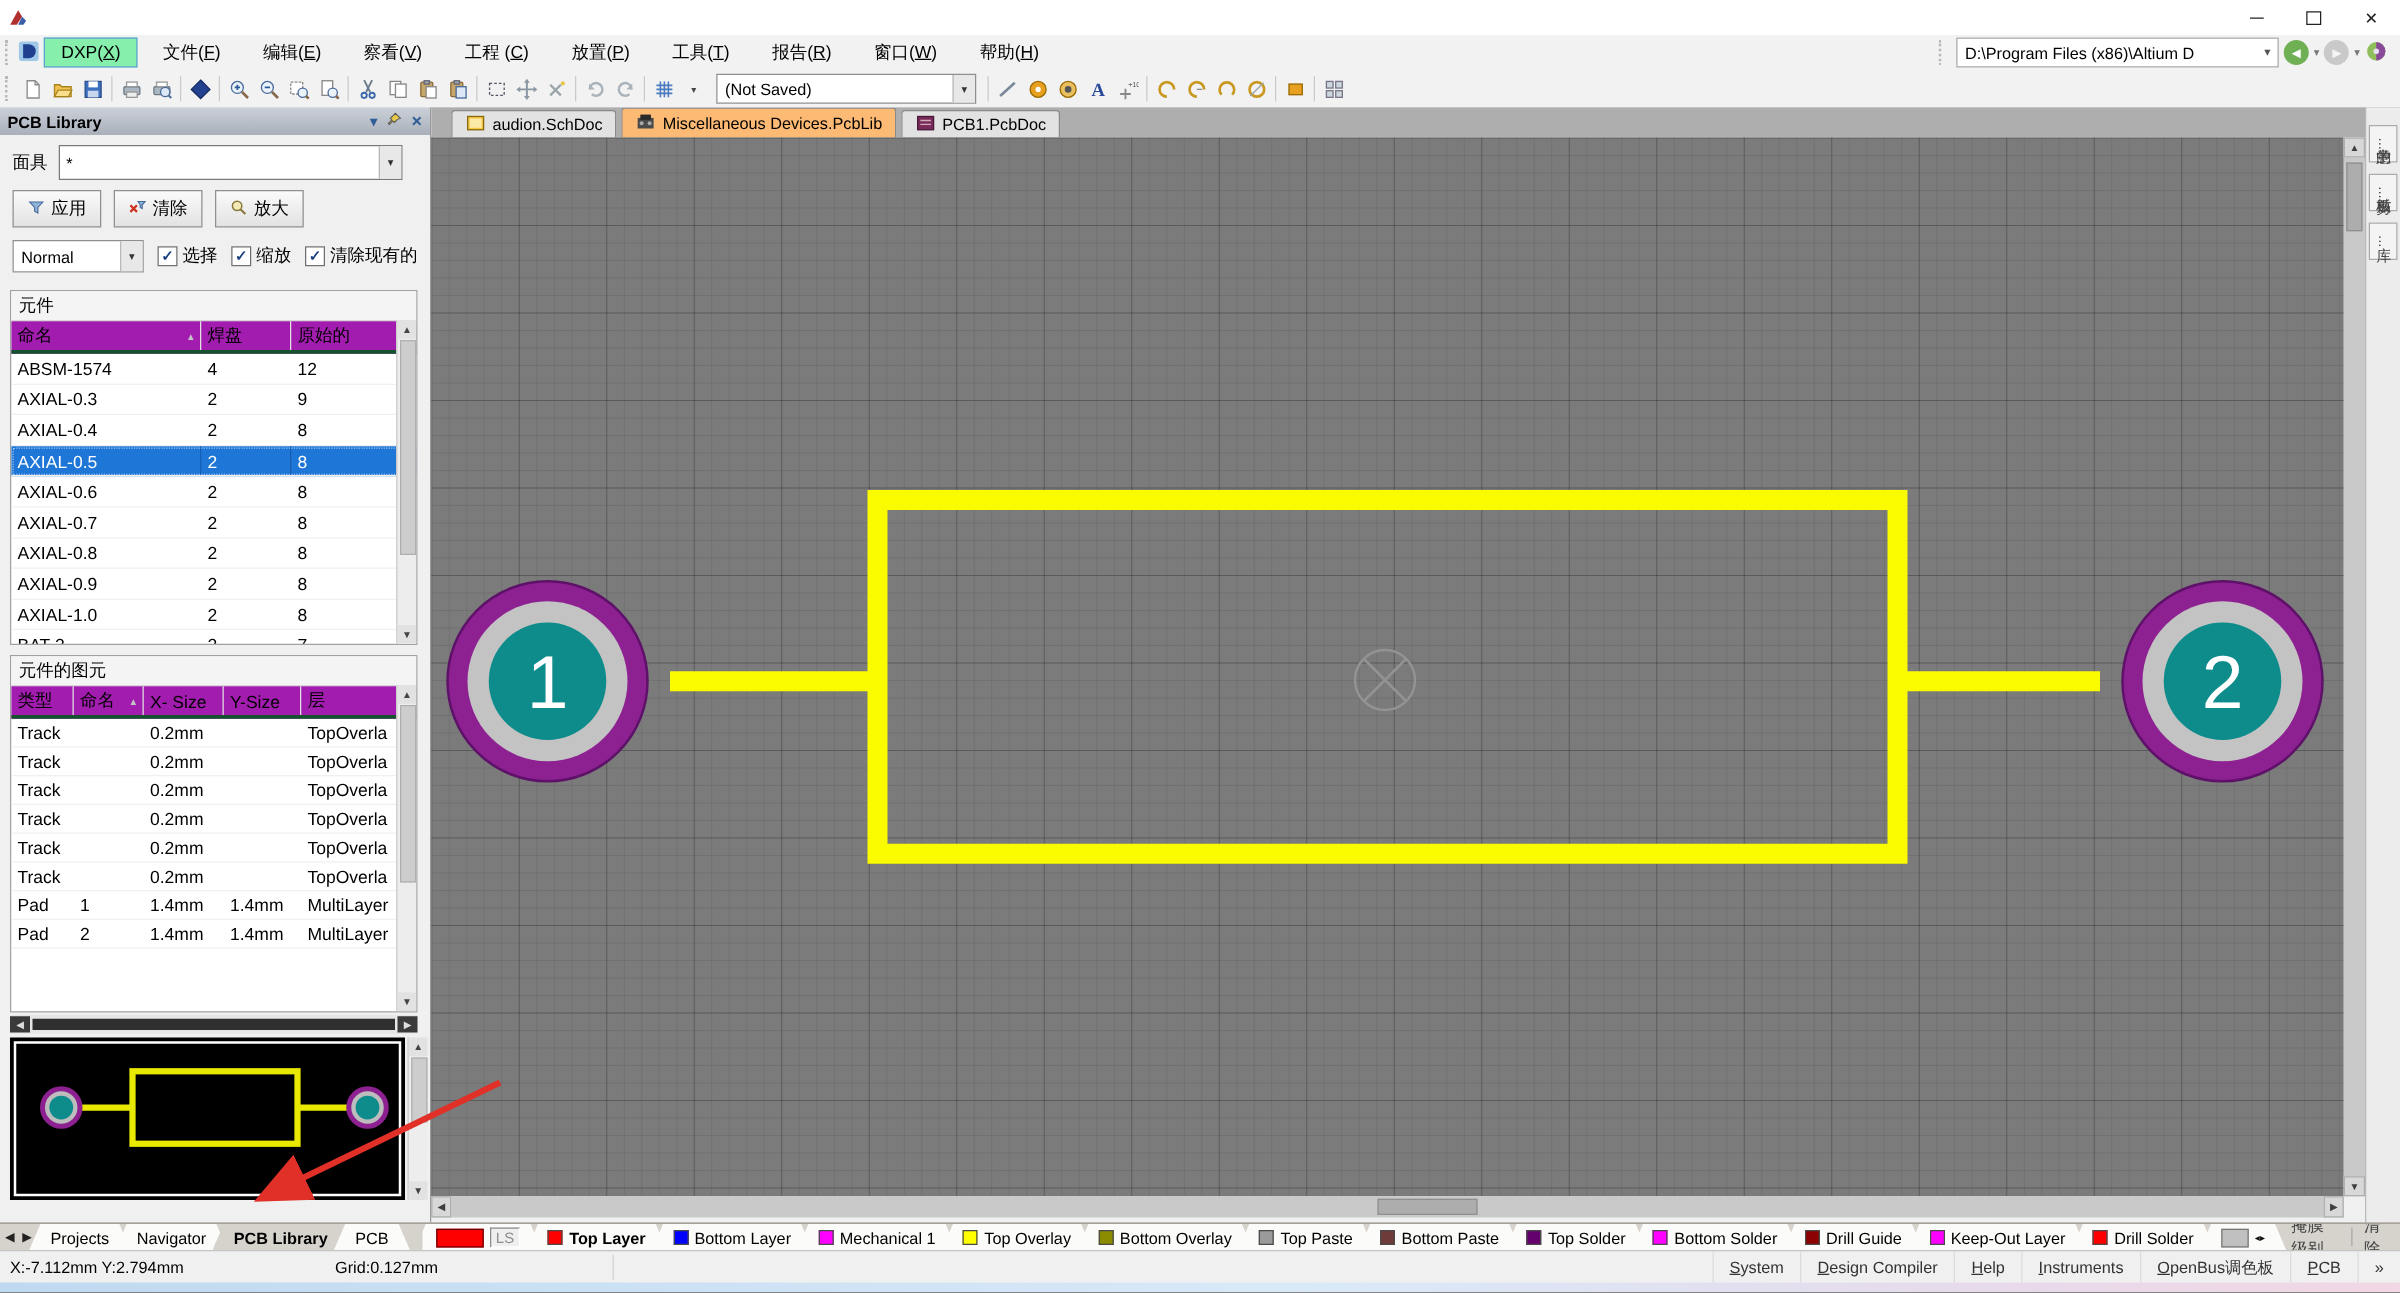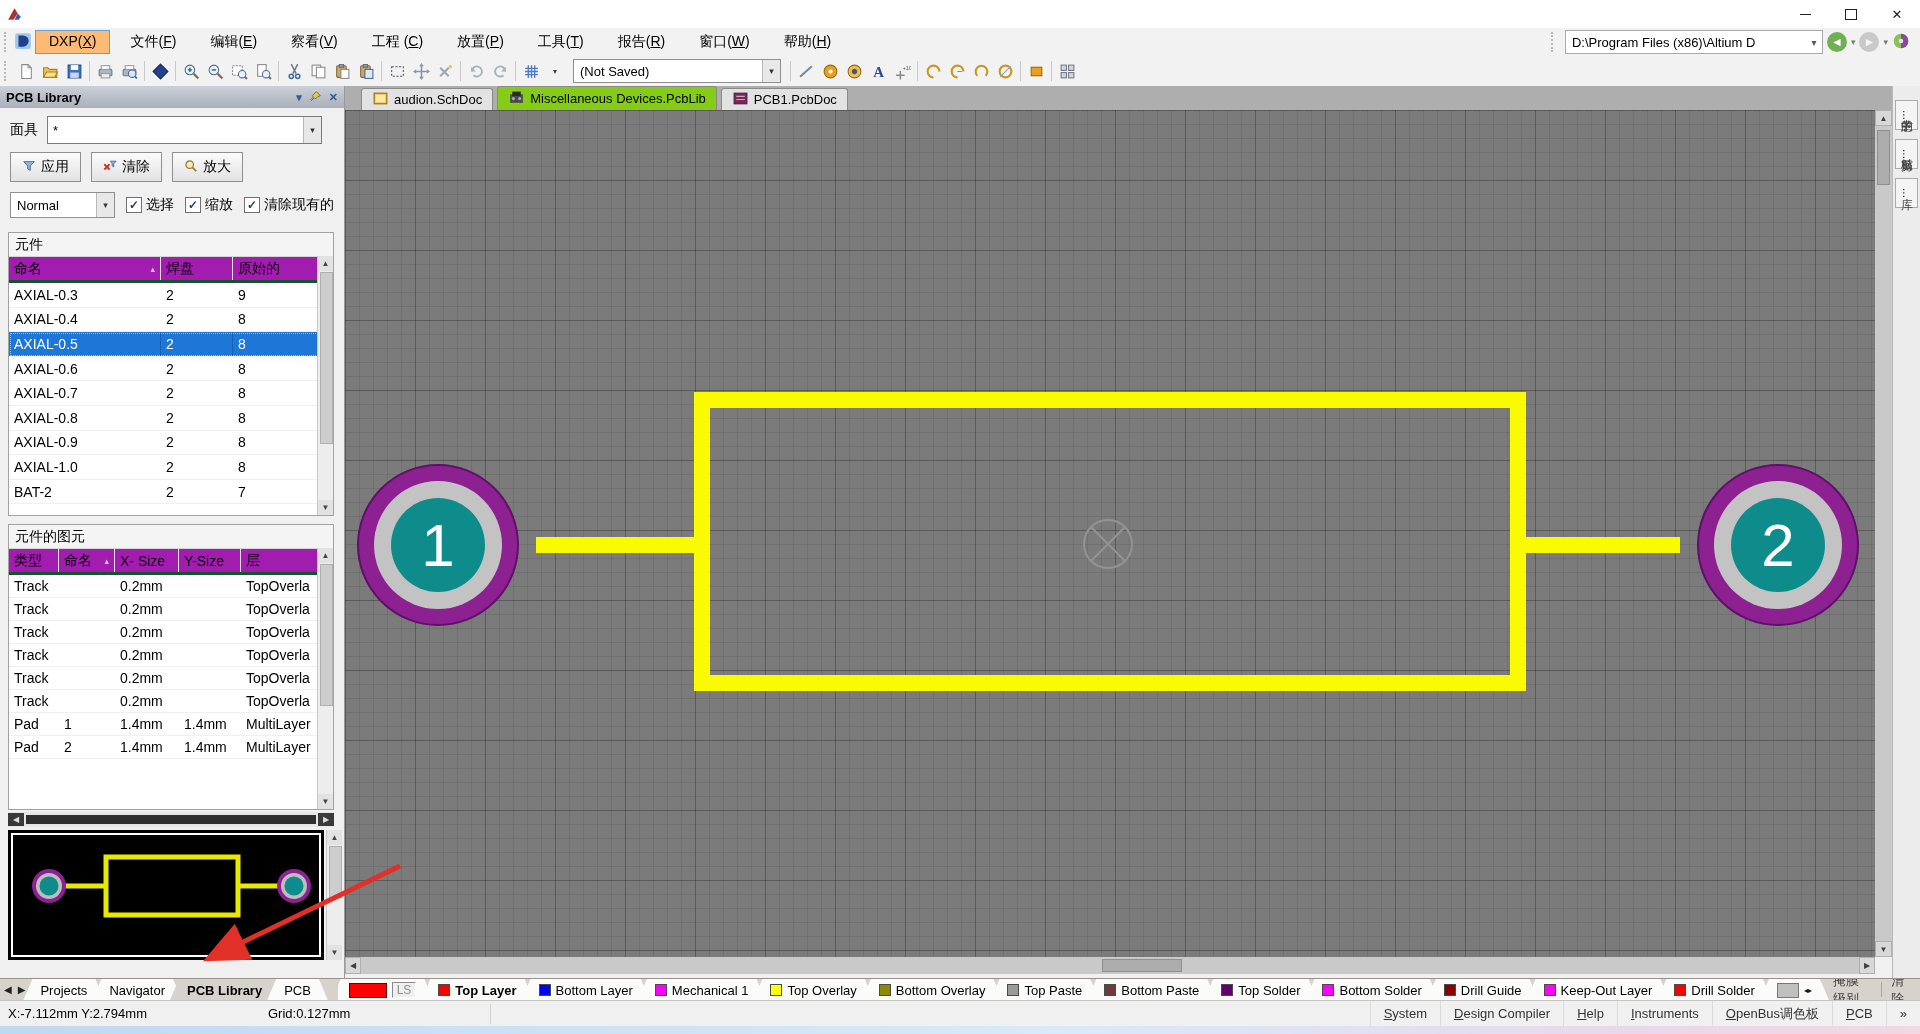--- a/index.html
+++ b/index.html
@@ -12,21 +12,21 @@
   .winbtns{margin-left:auto;display:flex;height:100%;}
   .winbtn{width:46px;height:100%;display:flex;align-items:center;justify-content:center;color:#222;}
   .glyph-min{width:11px;height:1px;background:#222;display:block;}
   .glyph-max{width:10px;height:9px;border:1px solid #222;display:block;}
   .glyph-close{font-size:13px;line-height:1;}
   
   .menubar{position:absolute;left:0;top:28px;width:1920px;height:28px;background:#F2F2F2;
            display:flex;align-items:center;font-size:14px;}
   .grip{width:4px;height:20px;margin:0 4px;border-left:2px dotted #B9B9B9;}
   .menu-item{padding:2px 13px;margin:0 3px;border:1px solid transparent;}
-  .menu-item.hl{background:#fdba74;border:1px solid #62A0D8;}
+  .menu-item.hl{background:#86efac;border:1px solid #62A0D8;}
   .addr-group{margin-left:auto;display:flex;align-items:center;gap:4px;margin-right:10px;}
   .addrbox{width:250px;height:22px;background:#FFF;border:1px solid #A8A8A8;display:flex;
            align-items:center;font-size:13px;padding-left:6px;}
   .addrbox .da{margin-left:auto;width:16px;color:#555;text-align:center;font-size:10px;}
   .navbtn{width:20px;height:20px;border-radius:50%;display:flex;align-items:center;
           justify-content:center;color:#FFF;font-size:12px;}
   .navdrop{font-size:9px;color:#777;}
   
   .toolbar{position:absolute;left:0;top:56px;width:1920px;height:30px;background:#F2F2F2;
            border-bottom:1px solid #C6C6C6;display:flex;align-items:center;}
@@ -35,21 +35,21 @@
   .tcombo{width:200px;height:22px;background:#FFF;border:1px solid #8F8F8F;display:flex;
           align-items:center;font-size:13px;padding-left:6px;margin:0 6px;}
   .tcombo .da{margin-left:auto;width:17px;height:100%;background:#E8E8E8;border-left:1px solid #B8B8B8;
           display:flex;align-items:center;justify-content:center;font-size:9px;color:#333;}
   
   .tabstrip{position:absolute;left:345px;top:86px;width:1575px;height:24px;background:#AEAEAE;
             display:flex;align-items:flex-end;padding-left:14px;box-sizing:border-box;}
   .doctab{height:21px;margin:0 2px;padding:0 10px;background:#E2E2E2;border:1px solid #8A8A8A;
           border-bottom:none;border-radius:3px 3px 0 0;display:flex;align-items:center;gap:5px;
           font-size:13px;white-space:nowrap;}
-  .doctab.active{background:#84cc16;height:23px;}
+  .doctab.active{background:#fdba74;height:23px;}
   
   .panel{position:absolute;left:0;top:86px;width:345px;height:892px;background:#F0F0F0;
          border-right:1px solid #9A9A9A;box-sizing:border-box;font-size:14px;}
   .phead{position:absolute;left:0;top:0;width:100%;height:22px;
          background:linear-gradient(#CBD0D8,#A9B0BA);display:flex;align-items:center;
          padding:0 6px;box-sizing:border-box;font-weight:bold;font-size:13px;}
   .phead .hicons{margin-left:auto;display:flex;gap:7px;align-items:center;color:#2F5E96;font-size:11px;}
   .prow{position:absolute;left:0;width:100%;display:flex;align-items:center;}
   .maskinput{height:26px;background:#FFF;border:1px solid #7A7A7A;flex:1;margin-right:12px;
              display:flex;align-items:center;padding-left:5px;font-size:13px;}
@@ -522,20 +522,25 @@
           </span>
           <span class="thc" style="width: 72px;">
             <span>焊盘</span>
           </span>
           <span class="thc" style="width: 85px;">
             <span>原始的</span>
           </span>
         </div>
       <div id="component-rows">
           <div class="trow">
+            <span class="tc" style="width: 152px;">ABSM-1574</span>
+            <span class="tc" style="width: 72px;">4</span>
+            <span class="tc" style="width: 85px;">12</span>
+          </div>
+          <div class="trow">
             <span class="tc" style="width: 152px; text-align: right;">AXIAL-0.3</span>
             <span class="tc" style="width: 72px;">2</span>
             <span class="tc" style="width: 85px;">9</span>
           </div>
           <div class="trow">
             <span class="tc" style="width: 152px;">AXIAL-0.4</span>
             <span class="tc" style="width: 72px;">2</span>
             <span class="tc" style="width: 85px;">8</span>
           </div>
           <div class="trow sel">

